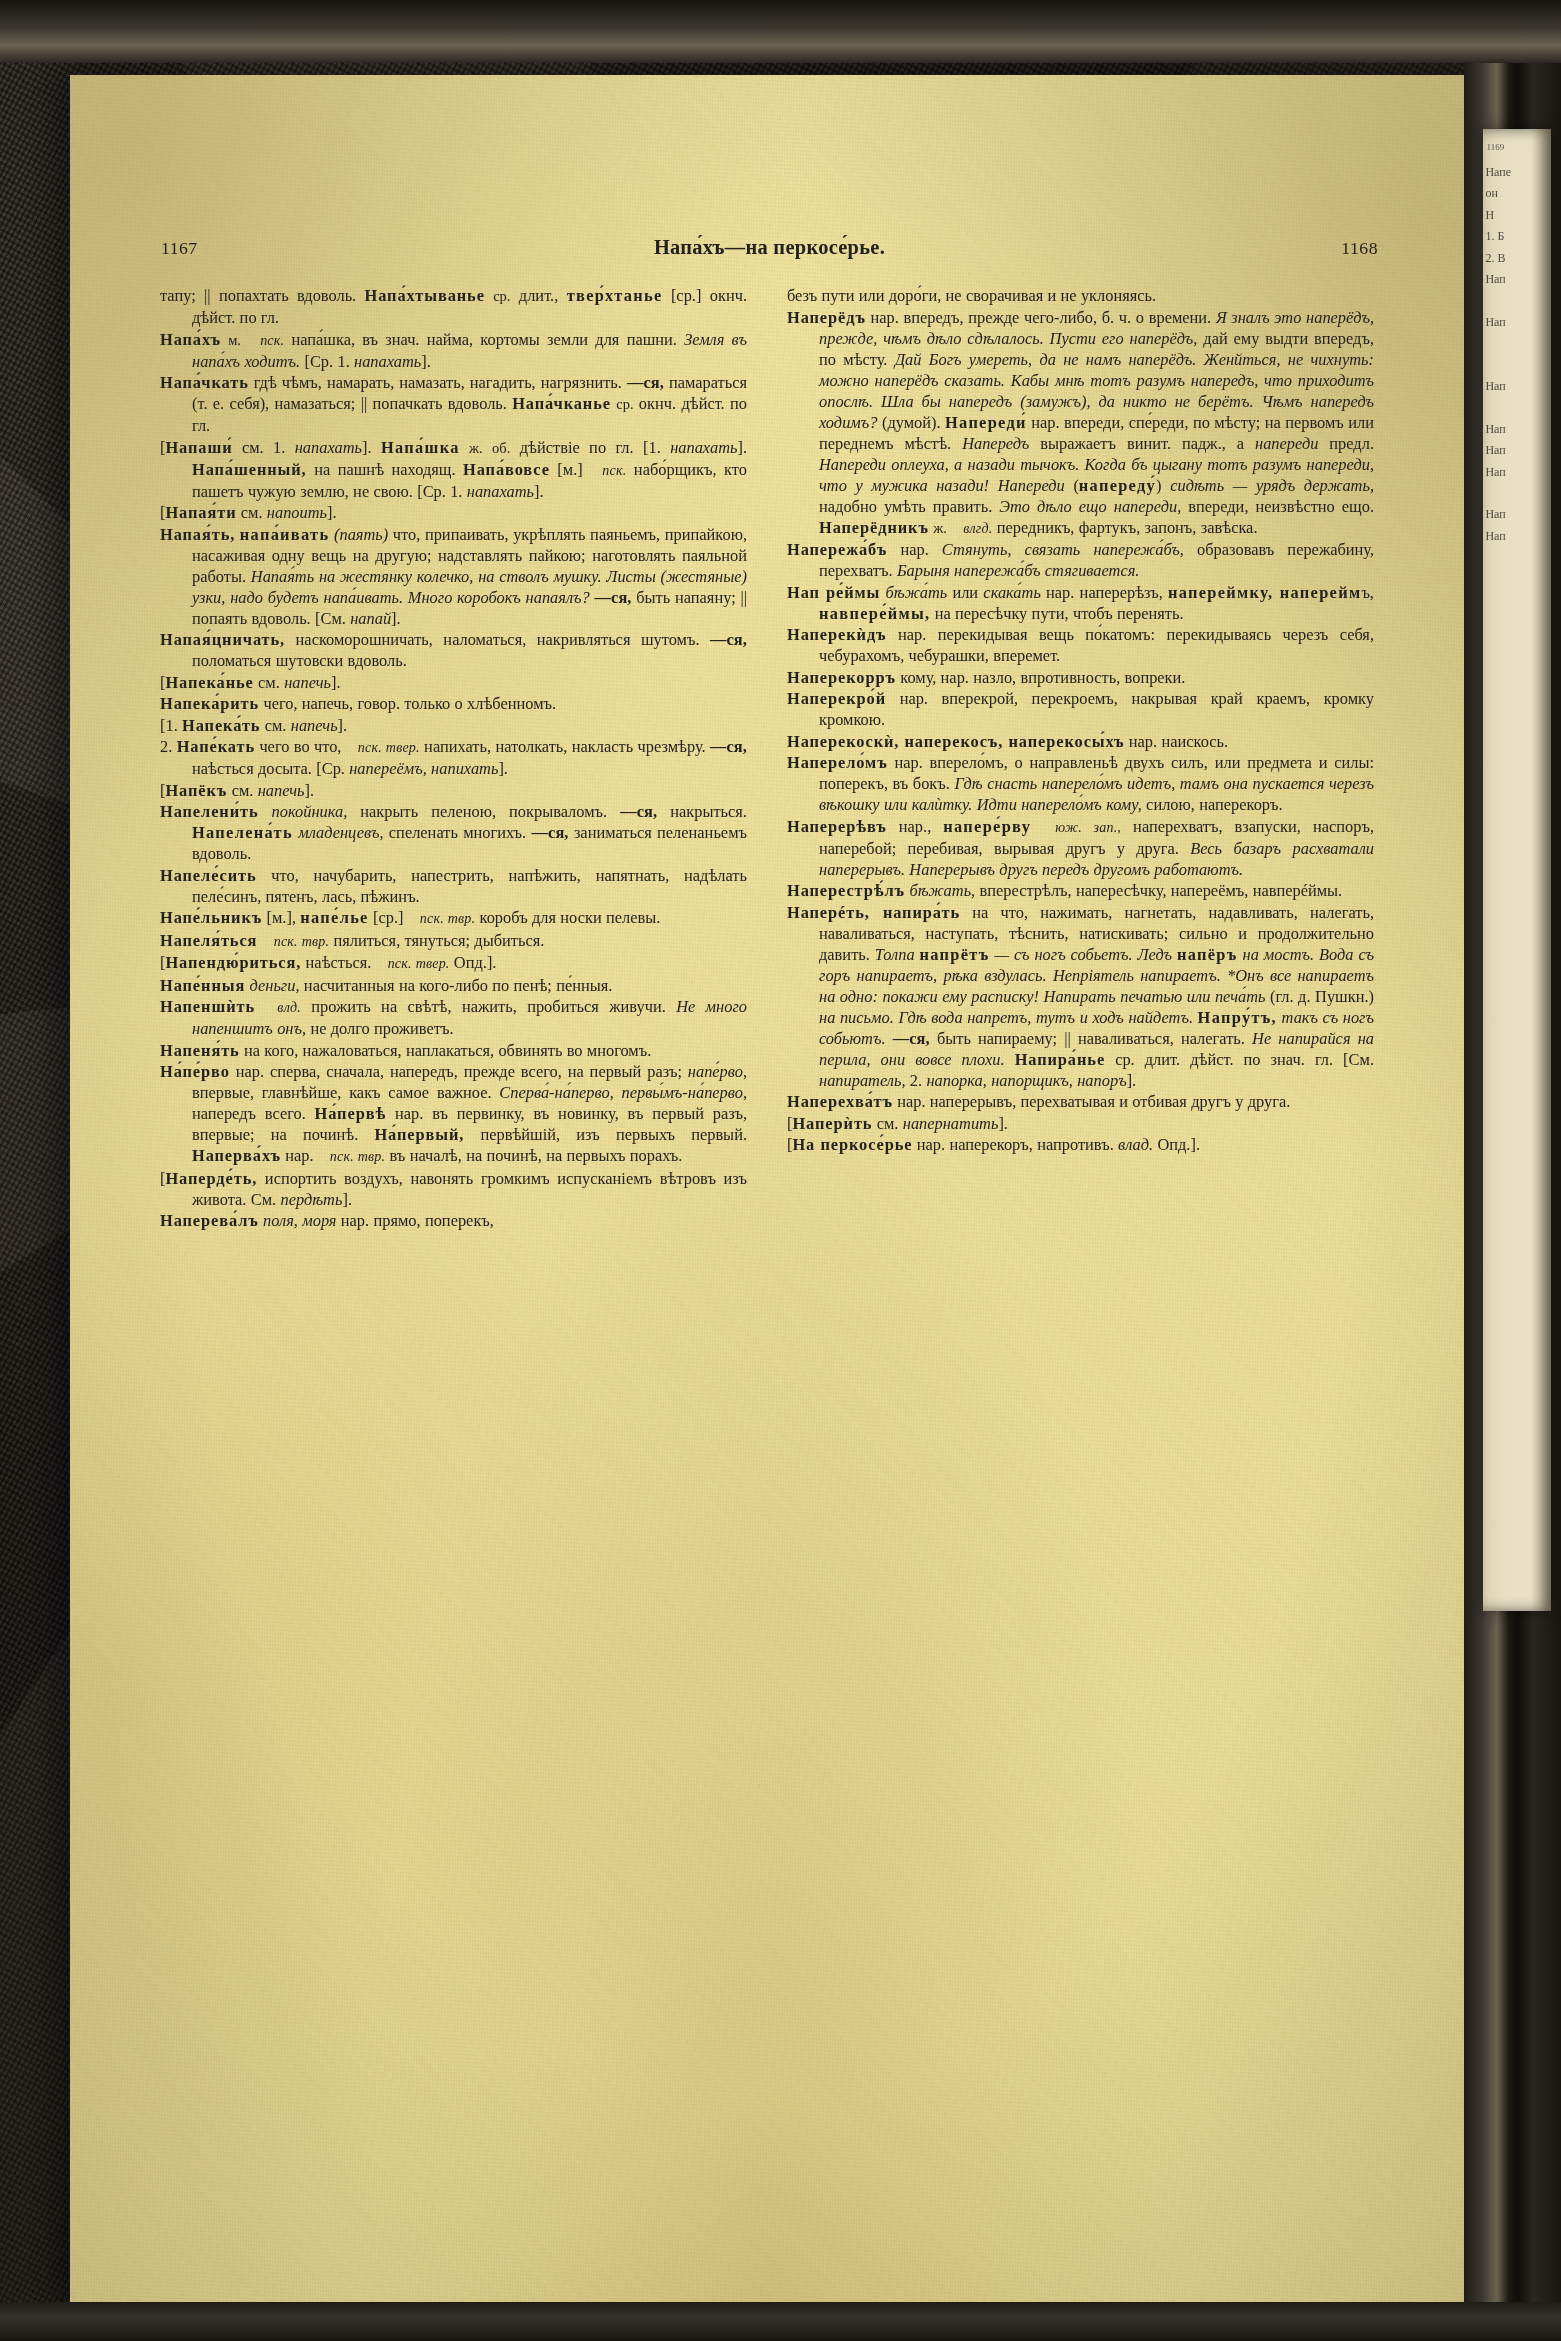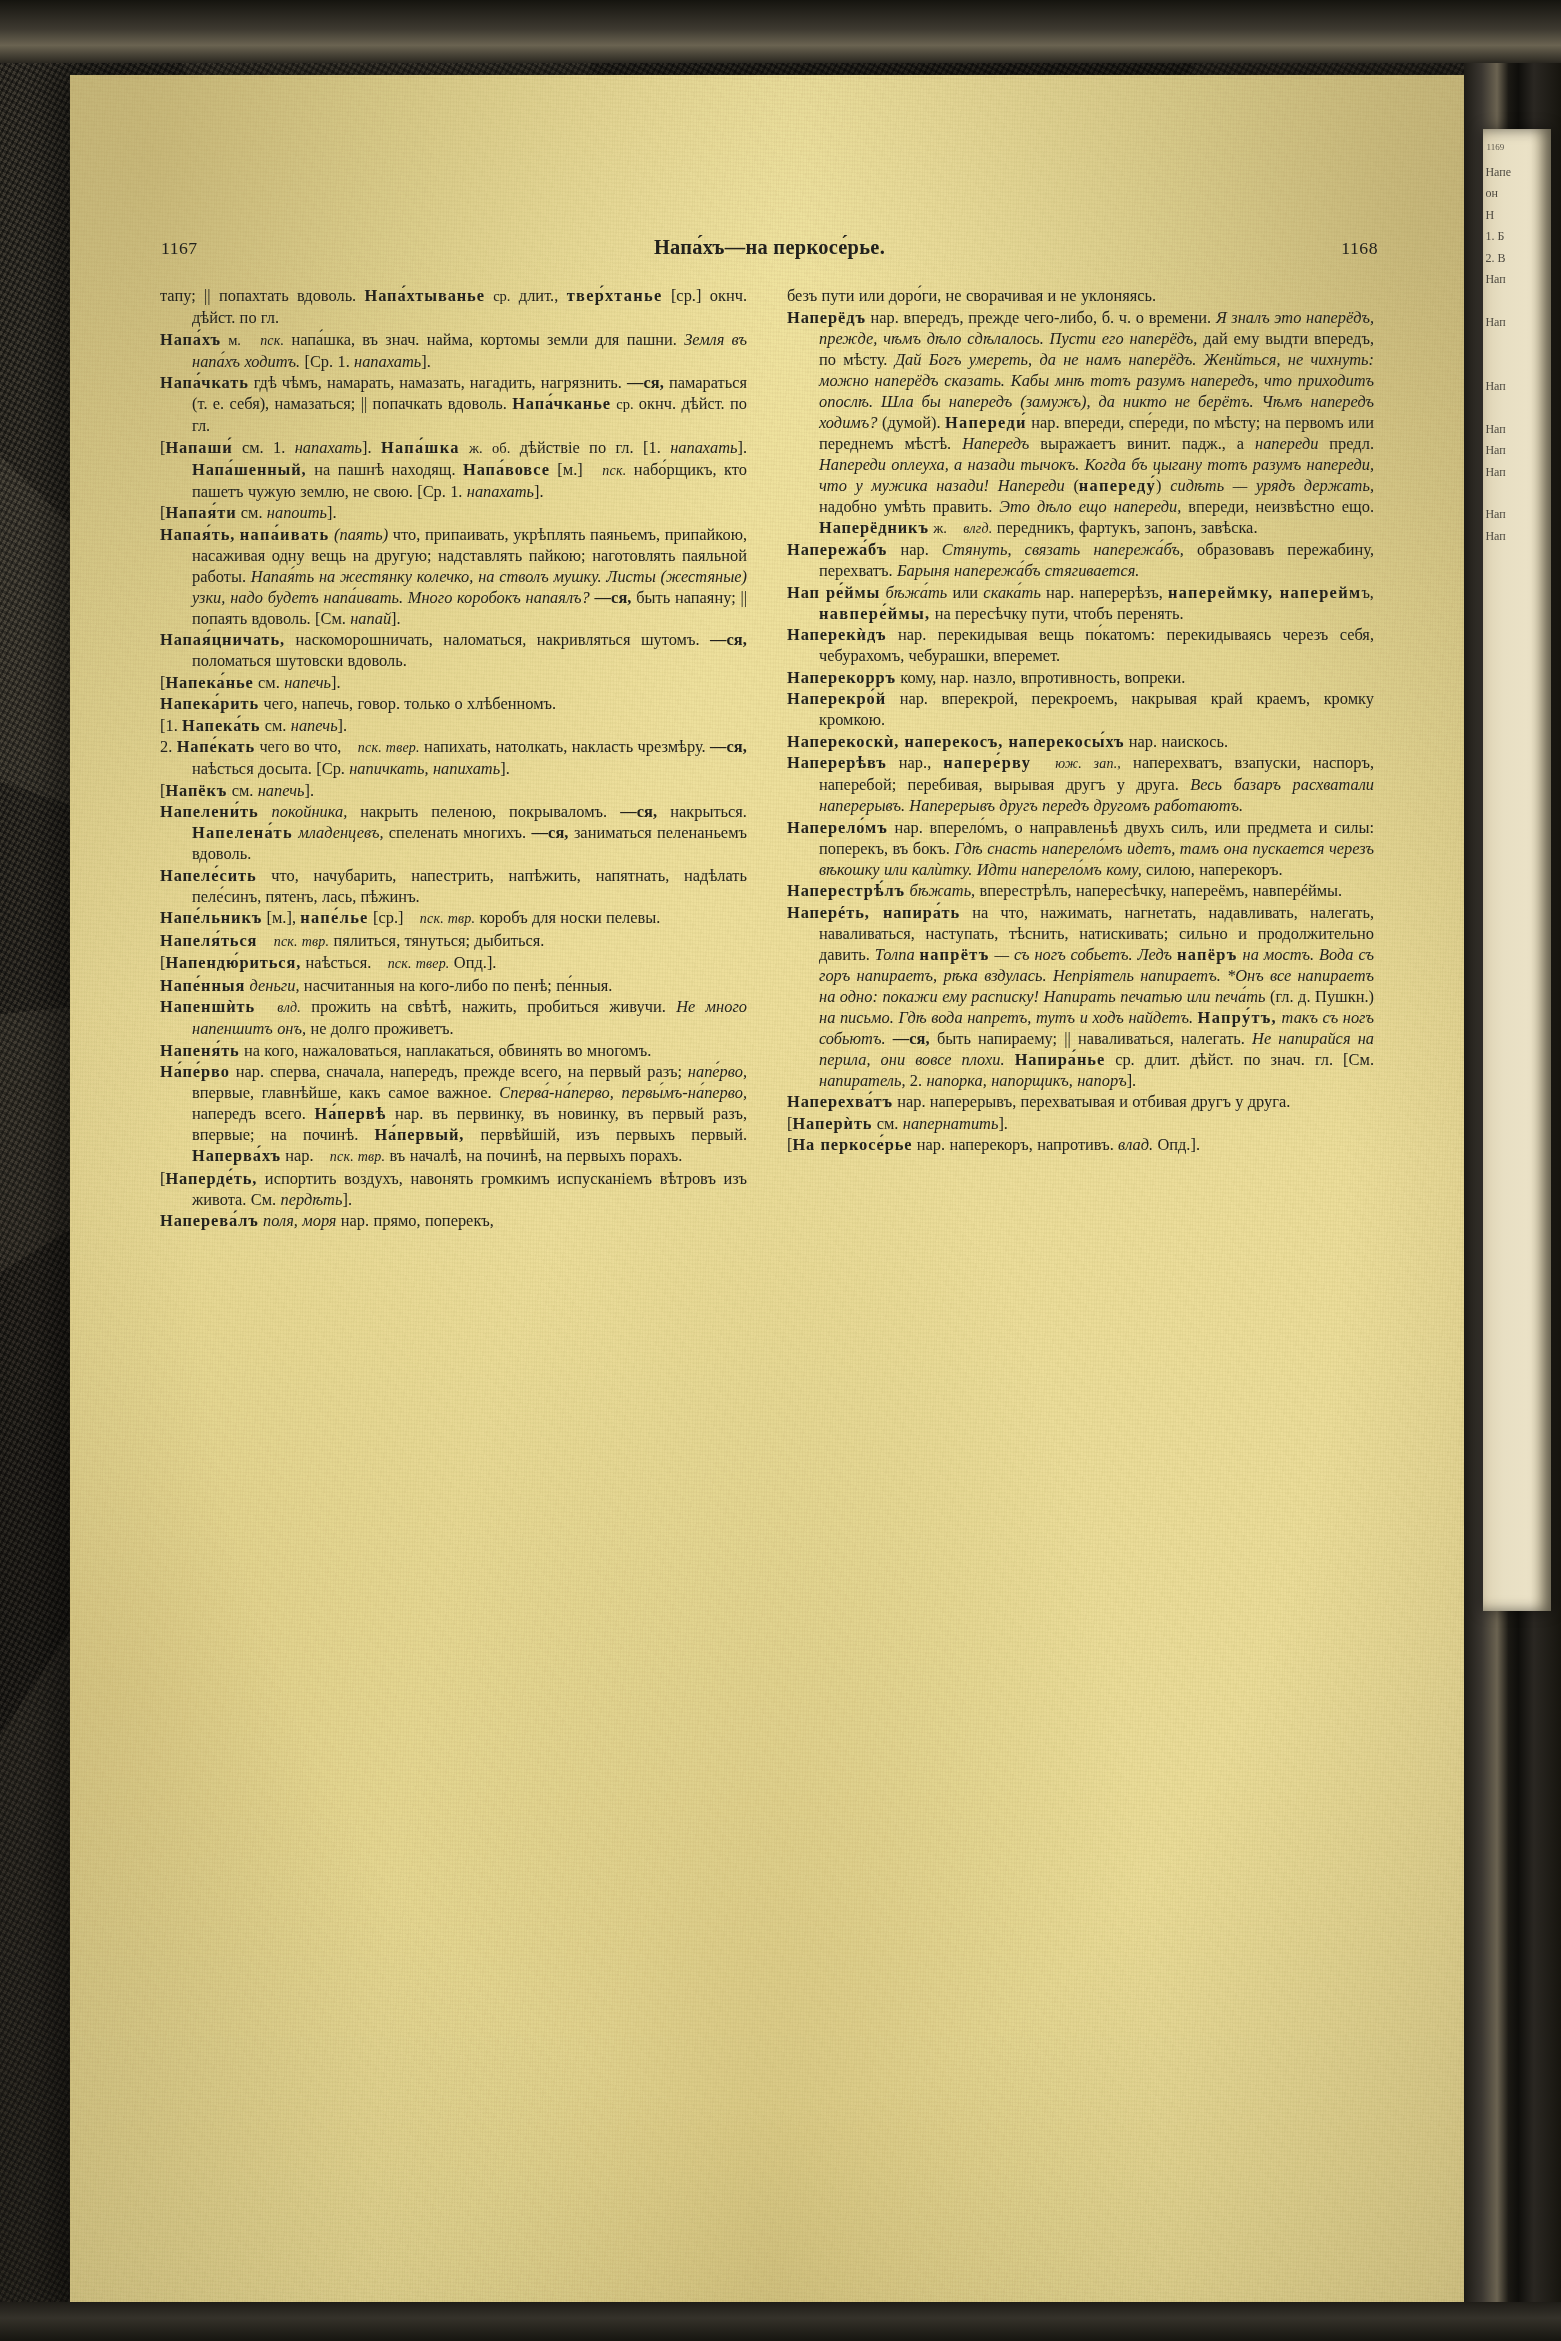--- a/index.html
+++ b/index.html
@@ -134,21 +134,21 @@
           <p class="entry">тапу; || попахтать вдоволь. <b class="hw">Напа́хтыванье</b> <span class="sm">ср.</span> длит., <b class="hw2">твер́хтанье</b> [ср.] окнч. дѣйст. по гл.</p>
           <p class="entry"><b class="hw">Напа́хъ</b> <span class="sm">м.</span> <span class="ab">пск.</span> напа́шка, въ знач. найма, кортомы земли для пашни. <i>Земля въ напа́хъ ходитъ.</i> [Ср. 1. <i>напахать</i>].</p>
           <p class="entry"><b class="hw">Напа́чкать</b> гдѣ чѣмъ, намарать, намазать, нагадить, нагрязнить. <b>—ся,</b> памараться (т. е. себя), намазаться; || попачкать вдоволь. <b class="hw">Напа́чканье</b> <span class="sm">ср.</span> окнч. дѣйст. по гл.</p>
           <p class="entry">[<b class="hw">Напаши́</b> см. 1. <i>напахать</i>]. <b class="hw2">Напа́шка</b> <span class="sm">ж.</span> <span class="sm">об.</span> дѣйствіе по гл. [1. <i>напахать</i>]. <b class="hw">Напа́шенный,</b> на пашнѣ находящ. <b class="hw">Напа́вовсе</b> [м.] <span class="ab">пск.</span> набо́рщикъ, кто пашетъ чужую землю, не свою. [Ср. 1. <i>напахать</i>].</p>
           <p class="entry">[<b class="hw">Напая́ти</b> см. <i>напоить</i>].</p>
           <p class="entry"><b class="hw">Напая́ть,</b> <b class="hw2">напа́ивать</b> <i>(паять)</i> что, припаивать, укрѣплять паяньемъ, припайкою, насаживая одну вещь на другую; надставлять пайкою; наготовлять паяльной работы. <i>Напая́ть на жестянку колечко, на стволъ мушку. Листы (жестяные) узки, надо будетъ напа́ивать. Много коробокъ напаялъ?</i> <b>—ся,</b> быть напаяну; || попаять вдоволь. [См. <i>напай</i>].</p>
           <p class="entry"><b class="hw">Напая́цничать,</b> наскоморошничать, наломаться, накривляться шутомъ. <b>—ся,</b> поломаться шутовски вдоволь.</p>
           <p class="entry">[<b class="hw">Напека́нье</b> см. <i>напечь</i>].</p>
           <p class="entry"><b class="hw">Напека́рить</b> чего, напечь, говор. только о хлѣбенномъ.</p>
           <p class="entry">[1. <b class="hw">Напека́ть</b> см. <i>напечь</i>].</p>
-          <p class="entry">2. <b class="hw">Напе́кать</b> чего во что, <span class="ab">пск. твер.</span> напихать, натолкать, накласть чрезмѣру. <b>—ся,</b> наѣсться досыта. [Ср. <i>напичкать, напихать</i>].</p>
+          <p class="entry">2. <b class="hw">Напе́кать</b> чего во что, <span class="ab">пск. твер.</span> напихать, натолкать, накласть чрезмѣру. <b>—ся,</b> наѣсться досыта. [Ср. <i>напереёмъ, напихать</i>].</p>
           <p class="entry">[<b class="hw">Напёкъ</b> см. <i>напечь</i>].</p>
           <p class="entry"><b class="hw">Напелени́ть</b> <i>покойника,</i> накрыть пеленою, покрываломъ. <b>—ся,</b> накрыться. <b class="hw2">Напелена́ть</b> <i>младенцевъ,</i> спеленать многихъ. <b>—ся,</b> заниматься пеленаньемъ вдоволь.</p>
           <p class="entry"><b class="hw">Напеле́сить</b> что, начубарить, напестрить, напѣжить, напятнать, надѣлать пеле́синъ, пятенъ, лась, пѣжинъ.</p>
           <p class="entry"><b class="hw">Напе́льникъ</b> [м.], <b class="hw2">напе́лье</b> [ср.] <span class="ab">пск. твр.</span> коробъ для носки пелевы.</p>
           <p class="entry"><b class="hw">Напеля́ться</b> <span class="ab">пск. твр.</span> пялиться, тянуться; дыбиться.</p>
           <p class="entry">[<b class="hw">Напендю́риться,</b> наѣсться. <span class="ab">пск. твер.</span> Опд.].</p>
           <p class="entry"><b class="hw">Напе́нныя</b> <i>деньги,</i> насчитанныя на кого-либо по пенѣ; пе́нныя.</p>
           <p class="entry"><b class="hw">Напеншѝть</b> <span class="ab">влд.</span> прожить на свѣтѣ, нажить, пробиться живучи. <i>Не много напеншитъ онъ,</i> не долго проживетъ.</p>
           <p class="entry"><b class="hw">Напеня́ть</b> на кого, нажаловаться, наплакаться, обвинять во многомъ.</p>
           <p class="entry"><b class="hw">На́пе́рво</b> нар. сперва, сначала, напередъ, прежде всего, на первый разъ; <i>напе́рво,</i> впервые, главнѣйше, какъ самое важное. <i>Сперва́-на́перво, первы́мъ-на́перво,</i> напередъ всего. <b class="hw">На́первѣ</b> нар. въ первинку, въ новинку, въ первый разъ, впервые; на починѣ. <b class="hw">На́первый,</b> первѣйшій, изъ первыхъ первый. <b class="hw">Наперва́хъ</b> нар. <span class="ab">пск. твр.</span> въ началѣ, на починѣ, на первыхъ порахъ.</p>
@@ -157,22 +157,22 @@
         </div>
       <div class="col" id="col-right">
           <p class="entry">безъ пути или доро́ги, не сворачивая и не уклоняясь.</p>
           <p class="entry"><b class="hw">Наперёдъ</b> нар. впередъ, прежде чего-либо, б. ч. о времени. <i>Я зналъ это наперёдъ, прежде, чѣмъ дѣло сдѣлалось. Пусти его наперёдъ,</i> дай ему выдти впередъ, по мѣсту. <i>Дай Богъ умереть, да не намъ наперёдъ. Женйться, не чихнуть: можно наперёдъ сказать. Кабы мнѣ тотъ разумъ напередъ, что приходитъ опослѣ. Шла бы напередъ (замужъ), да никто не берётъ. Чѣмъ напередъ ходимъ?</i> (думой). <b class="hw2">Напереди́</b> нар. впереди, спе́реди, по мѣсту; на первомъ или переднемъ мѣстѣ. <i>Напередъ</i> выражаетъ винит. падж., а <i>напереди</i> предл. <i>Напереди оплеуха, а назади тычокъ. Когда бъ цыгану тотъ разумъ напереди, что у мужика назади! Напереди</i> (<b class="hw2">напереду́</b>) <i>сидѣть — урядъ держать,</i> надобно умѣть править. <i>Это дѣло ещо напереди,</i> впереди, неизвѣстно ещо. <b class="hw">Наперёдникъ</b> <span class="sm">ж.</span> <span class="ab">влгд.</span> передникъ, фартукъ, запонъ, завѣска.</p>
           <p class="entry"><b class="hw">Напережа́бъ</b> нар. <i>Стянуть, связать напережа́бъ,</i> образовавъ пережабину, перехватъ. <i>Барыня напережа́бъ стягивается.</i></p>
           <p class="entry"><b class="hw">Нап ре́ймы</b> <i>бѣжа́ть</i> или <i>скака́ть</i> нар. наперерѣзъ, <b class="hw2">напереймку, наперейм</b>ъ, <b class="hw2">навпере́ймы,</b> на пересѣчку пути, чтобъ перенять.</p>
           <p class="entry"><b class="hw">Наперекѝдъ</b> нар. перекидывая вещь по́катомъ: перекидываясь черезъ себя, чебурахомъ, чебурашки, вперемет.</p>
           <p class="entry"><b class="hw">Наперекорръ</b> кому, нар. назло, впротивность, вопреки.</p>
           <p class="entry"><b class="hw">Наперекро́й</b> нар. вперекрой, перекроемъ, накрывая край краемъ, кромку кромкою.</p>
           <p class="entry"><b class="hw">Наперекоскѝ, наперекосъ, наперекосы́хъ</b> нар. наискось.</p>
+          <p class="entry"><b class="hw">Наперело́мъ</b> нар. вперело́мъ, о направленьѣ двухъ силъ, или предмета и силы: поперекъ, въ бокъ. <i>Гдѣ снасть наперело́мъ идетъ, тамъ она пускается черезъ вѣкошку или калѝтку. Идти наперело́мъ кому,</i> силою, наперекоръ.</p>
           <p class="entry"><b class="hw">Наперерѣвъ</b> нар., <b class="hw2">напере́рву</b> <span class="ab">юж. зап.,</span> наперехватъ, взапуски, наспоръ, наперебой; перебивая, вырывая другъ у друга. <i>Весь базаръ расхватали наперерывъ. Наперерывъ другъ передъ другомъ работаютъ.</i></p>
-          <p class="entry"><b class="hw">Наперело́мъ</b> нар. вперело́мъ, о направленьѣ двухъ силъ, или предмета и силы: поперекъ, въ бокъ. <i>Гдѣ снасть наперело́мъ идетъ, тамъ она пускается черезъ вѣкошку или калѝтку. Идти наперело́мъ кому,</i> силою, наперекоръ.</p>
           <p class="entry"><b class="hw">Наперестрѣ́лъ</b> <i>бѣжать,</i> вперестрѣлъ, напересѣчку, напереёмъ, навперéймы.</p>
           <p class="entry"><b class="hw">Наперéть, напира́ть</b> на что, нажимать, нагнетать, надавливать, налегать, наваливаться, наступать, тѣснить, натискивать; сильно и продолжительно давить. <i>Толпа</i> <b class="hw2">напрётъ</b> <i>— съ ногъ собьетъ. Ледъ</i> <b class="hw2">напёръ</b> <i>на мостъ. Вода съ горъ напираетъ, рѣка вздулась. Непріятель напираетъ. *Онъ все напираетъ на одно: покажи ему расписку! Напирать печатью или печа́ть</i> (гл. д. Пушкн.) <i>на письмо. Гдѣ вода напретъ, тутъ и ходъ найдетъ.</i> <b class="hw2">Напру́тъ,</b> <i>такъ съ ногъ собьютъ.</i> <b>—ся,</b> быть напираему; || наваливаться, налегать. <i>Не напирайся на перила, они вовсе плохи.</i> <b class="hw">Напира́нье</b> ср. длит. дѣйст. по знач. гл. [См. <i>напиратель,</i> 2. <i>напорка, напорщикъ, напоръ</i>].</p>
           <p class="entry"><b class="hw">Наперехва́тъ</b> нар. наперерывъ, перехватывая и отбивая другъ у друга.</p>
           <p class="entry">[<b class="hw">Наперѝть</b> см. <i>напернатить</i>].</p>
           <p class="entry">[<b class="hw">На перкосе́рье</b> нар. наперекоръ, напротивъ. <i>влад.</i> Опд.].</p>
         </div>
     </div>
 
   </div>
 </div>

